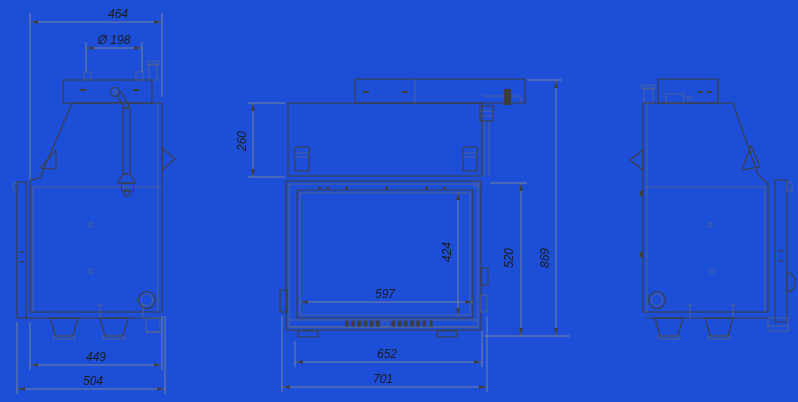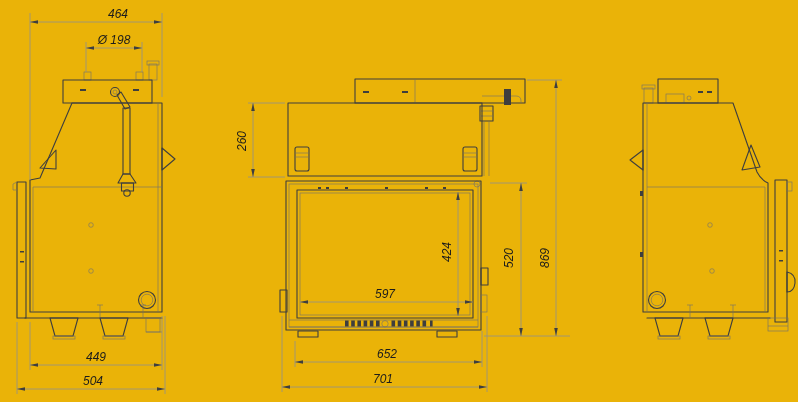--- a/index.html
+++ b/index.html
@@ -1,16 +1,16 @@
 <!DOCTYPE html>
 <html><head>
 <meta charset="utf-8">
 <style>
   html,body{margin:0;padding:0;background:#ffffff;}
-  #stage{position:relative;width:798px;height:402px;background:#eab308;overflow:hidden;
+  #stage{position:relative;width:798px;height:402px;background:#1d4ed8;overflow:hidden;
          font-family:"Liberation Sans",sans-serif;}
   svg{display:block;}
   .obj{fill:none;stroke:#3e3e3e;stroke-width:1.1;stroke-linejoin:round;stroke-linecap:round;}
   .thin{fill:none;stroke:#6f6f6f;stroke-width:0.6;}
   .dim{fill:none;stroke:#8f8f8f;stroke-width:0.8;}
   .ah{fill:#3e3e3e;stroke:none;}
   .solid{fill:#3e3e3e;stroke:none;}
   .dimtext{font:italic 12px "Liberation Sans",sans-serif;fill:#1c1c1c;}
 </style>
 </head>

